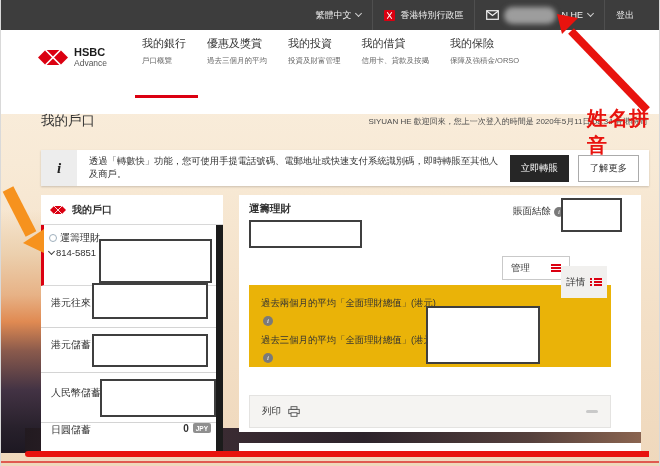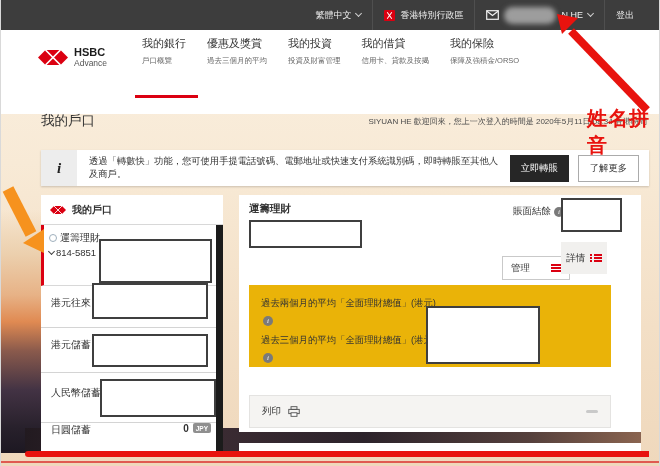--- a/index.html
+++ b/index.html
@@ -90,21 +90,21 @@
   .m1 { left:10px; top:25px; width:113px; height:28px; }
   .balance-label { position:absolute; left:266px; top:10px; display:flex; align-items:center; gap:3px;
     font-size:9.5px; color:#333;margin-left:8px; }
   .info-dot { width:10px; height:10px; border-radius:50%; background:#7a7a7a; color:#fff;
     font-size:7px; font-style:italic; font-family:"Liberation Serif",serif; display:inline-flex;
     align-items:center; justify-content:center; flex:none; cursor:pointer; }
   .m2 { left:322px; top:3px; width:61px; height:34px; }
   .btn-manage { position:absolute; left:263px; top:61px; height:24px; background:#fff;
     border:1px solid #c9c9c9; font-size:9.5px; color:#333; display:flex; align-items:center; gap:21px;
     padding:0 8px; cursor:pointer; }
-  .tab-details { position:absolute; left:322px; top:47px; width:46px; height:32px; background:#f1f0ee;
+  .tab-details { position:absolute; left:322px; top:71px; width:46px; height:32px; background:#f1f0ee;
     font-size:9.5px; color:#333; display:flex; align-items:center; justify-content:center; gap:5px;
     cursor:pointer; z-index:2; }
   .ham { display:inline-flex; flex-direction:column; gap:1.6px; }
   .ham i { width:10px; height:1.8px; background:#db0011; }
   .listicon { display:inline-flex; flex-direction:column; gap:1.6px; }
   .listicon i { display:flex; gap:1.5px; }
   .listicon i b { width:1.8px; height:1.8px; background:#db0011; }
   .listicon i s { width:8px; height:1.8px; background:#db0011; }
   .summary-panel { position:absolute; left:10px; top:90px; width:362px; height:82px;
     background:#eab308; padding:11px 0 0 12px; }

